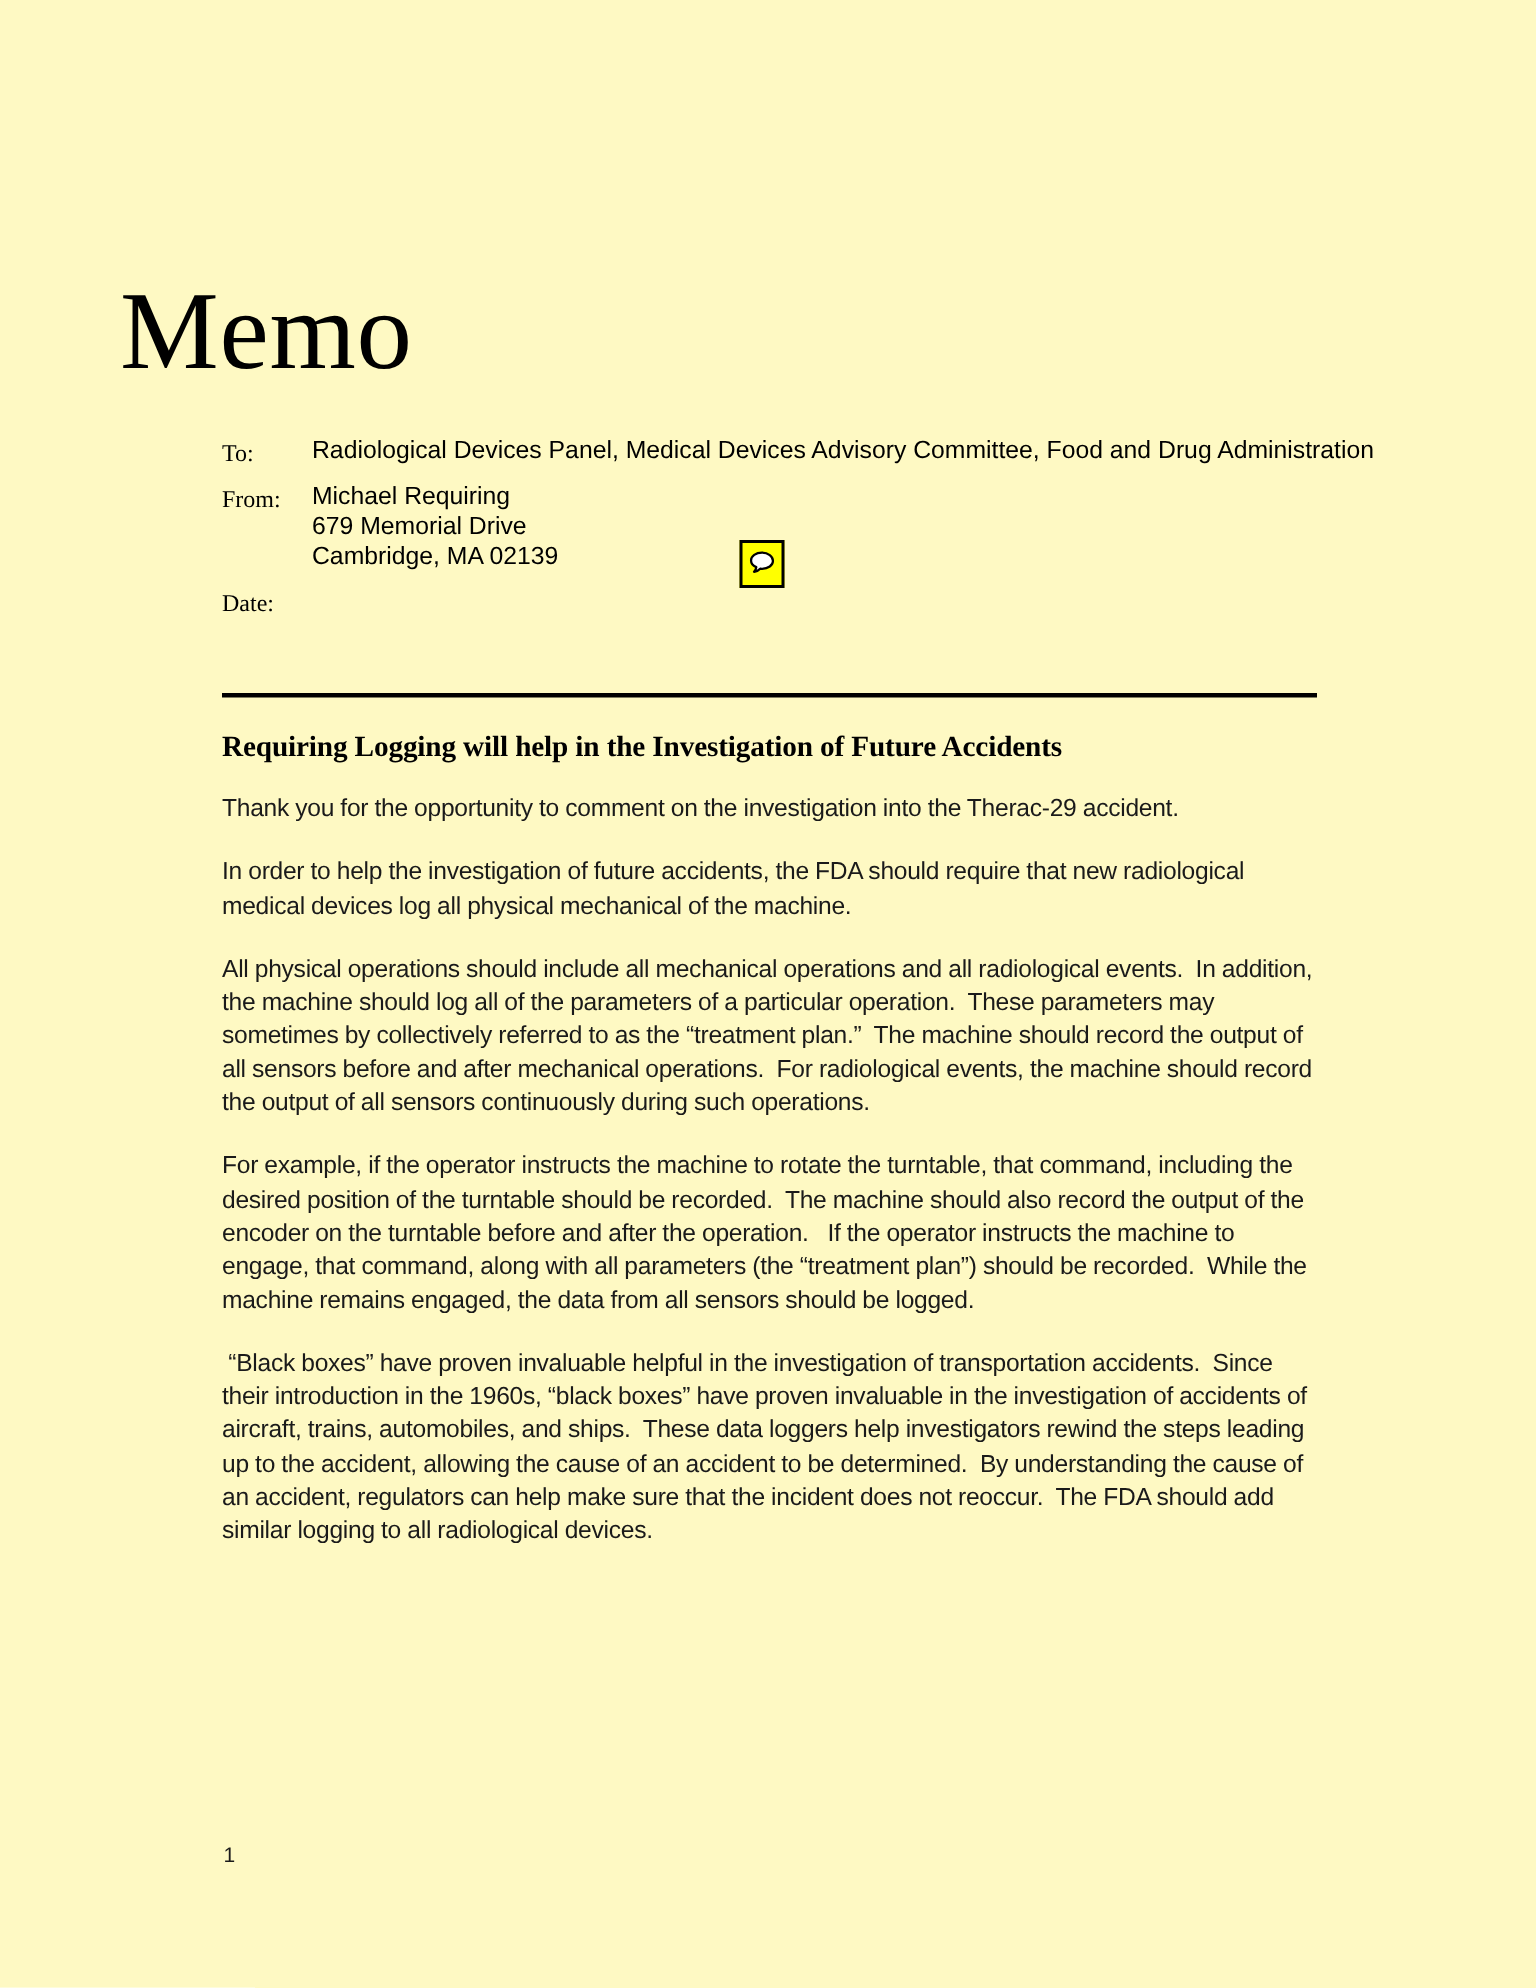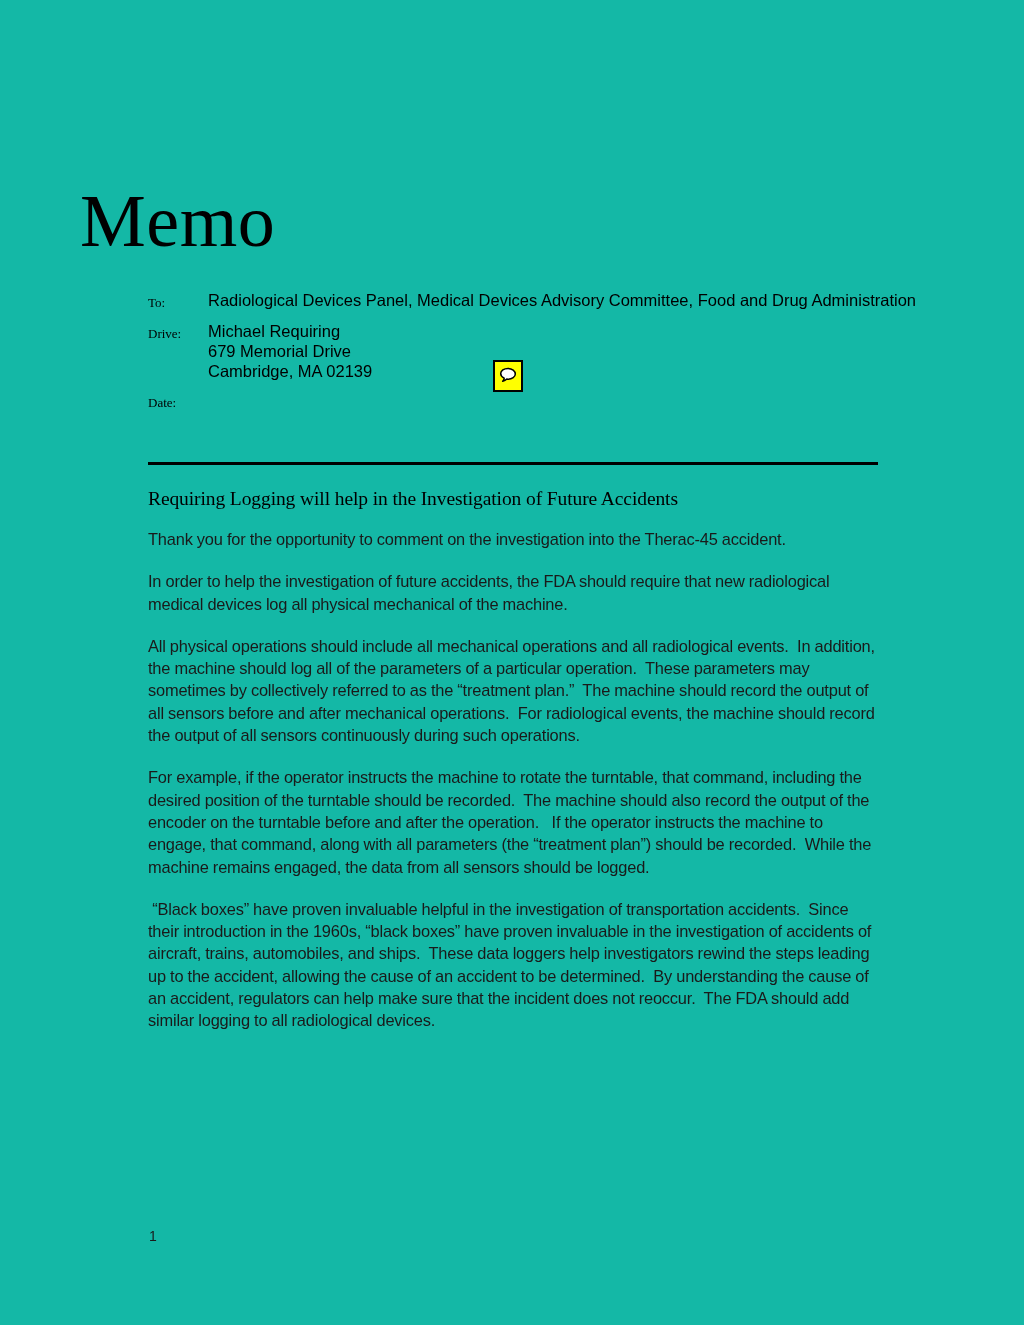--- a/index.html
+++ b/index.html
@@ -17,21 +17,21 @@
     color: #000000;
     -webkit-font-smoothing: antialiased;
   }
 
   .page {
     position: absolute;
     left: 0;
     top: 0;
     width: 1024px;
     height: 1325px;
-    background: #14b8a6;
+    background: #fef9c3;
   }
 
   
   .memo-title {
     position: absolute;
     left: 80px;
     top: 182px;
     font-family: "Liberation Serif", "DejaVu Serif", serif;
     font-size: 74px;
     line-height: 78px;
@@ -50,21 +50,21 @@
   }
   .field-row {
     display: flex;
     align-items: flex-start;
     margin-bottom: 9px;
   }
   .field-label {
     width: 60px;
     flex: 0 0 60px;
     font-family: "Liberation Serif", "DejaVu Serif", serif;
-    font-size: 13px;
+    font-size: 16px;
     line-height: 19px;
     color: #000000;
     padding-top: 3px;
   }
   .field-value {
     flex: 1 1 auto;
     font-family: Liberation Sans, sans-serif;
     font-size: 16.5px;
     line-height: 20px;
     color: #000000;
@@ -106,21 +106,21 @@
 
   
   .body-block {
     position: absolute;
     left: 148px;
     top: 487px;
     width: 730px;
   }
   .body-heading {
     font-family: "Liberation Serif", "DejaVu Serif", serif;
-    font-weight: normal;
+    font-weight: bold;
     font-size: 19.5px;
     line-height: 24px;
     margin: 0 0 17px 0;
     letter-spacing: -0.1px;
     color: #000000;
   }
   .body-para {
     font-family: "Liberation Sans", sans-serif;
     font-size: 16.4px;
     line-height: 22.3px;
@@ -155,21 +155,21 @@
 
   <div class="header-block">
 
   <div class="field-row">
         <div class="field-label">To:</div>
         <div class="field-value">
           <span class="vline">Radiological Devices Panel, Medical Devices Advisory Committee, Food and Drug Administration</span>
         </div>
       </div>
       <div class="field-row">
-        <div class="field-label">Drive:</div>
+        <div class="field-label">From:</div>
         <div class="field-value">
           <span class="vline">Michael Requiring</span>
           <span class="vline">679 Memorial Drive</span>
           <span class="vline">Cambridge, MA 02139</span>
         </div>
       </div>
       <div class="field-row">
         <div class="field-label">Date:</div>
       </div>
     </div>
@@ -178,21 +178,21 @@
     <svg width="20" height="20" viewBox="0 0 20 20" aria-hidden="true">
       <path d="M10 2.4c-4.1 0-7.3 2.3-7.3 5.2 0 1.9 1.4 3.6 3.5 4.5 -0.1 1.1-0.6 2.2-1.5 3.1 1.9-0.3 3.3-1.2 4.1-2.1 0.4 0.05 0.8 0.07 1.2 0.07 4.1 0 7.3-2.3 7.3-5.2S14.1 2.4 10 2.4z" fill="#FFFFFF" stroke="#000000" stroke-width="1.5" stroke-linejoin="round"></path>
     </svg>
   </div>
 
   <hr class="divider">
 
   <div class="body-block">
     <h2 class="body-heading">Requiring Logging will help in the Investigation of Future Accidents</h2>
 
-  <p class="body-para">Thank you for the opportunity to comment on the investigation into the Therac-45 accident.</p>
+  <p class="body-para">Thank you for the opportunity to comment on the investigation into the Therac-29 accident.</p>
       <p class="body-para">In order to help the investigation of future accidents, the FDA should require that new radiological medical devices log all physical mechanical of the machine.</p>
       <p class="body-para">All physical operations should include all mechanical operations and all radiological events.  In addition, the machine should log all of the parameters of a particular operation.  These parameters may sometimes by collectively referred to as the “treatment plan.”  The machine should record the output of all sensors before and after mechanical operations.  For radiological events, the machine should record the output of all sensors continuously during such operations.</p>
       <p class="body-para">For example, if the operator instructs the machine to rotate the turntable, that command, including the desired position of the turntable should be recorded.  The machine should also record the output of the encoder on the turntable before and after the operation.   If the operator instructs the machine to engage, that command, along with all parameters (the “treatment plan”) should be recorded.  While the machine remains engaged, the data from all sensors should be logged.</p>
       <p class="body-para"> “Black boxes” have proven invaluable helpful in the investigation of transportation accidents.  Since their introduction in the 1960s, “black boxes” have proven invaluable in the investigation of accidents of aircraft, trains, automobiles, and ships.  These data loggers help investigators rewind the steps leading up to the accident, allowing the cause of an accident to be determined.  By understanding the cause of an accident, regulators can help make sure that the incident does not reoccur.  The FDA should add similar logging to all radiological devices.</p>
     </div>
 
   <div class="page-number">1</div>
 
 </div>
 

